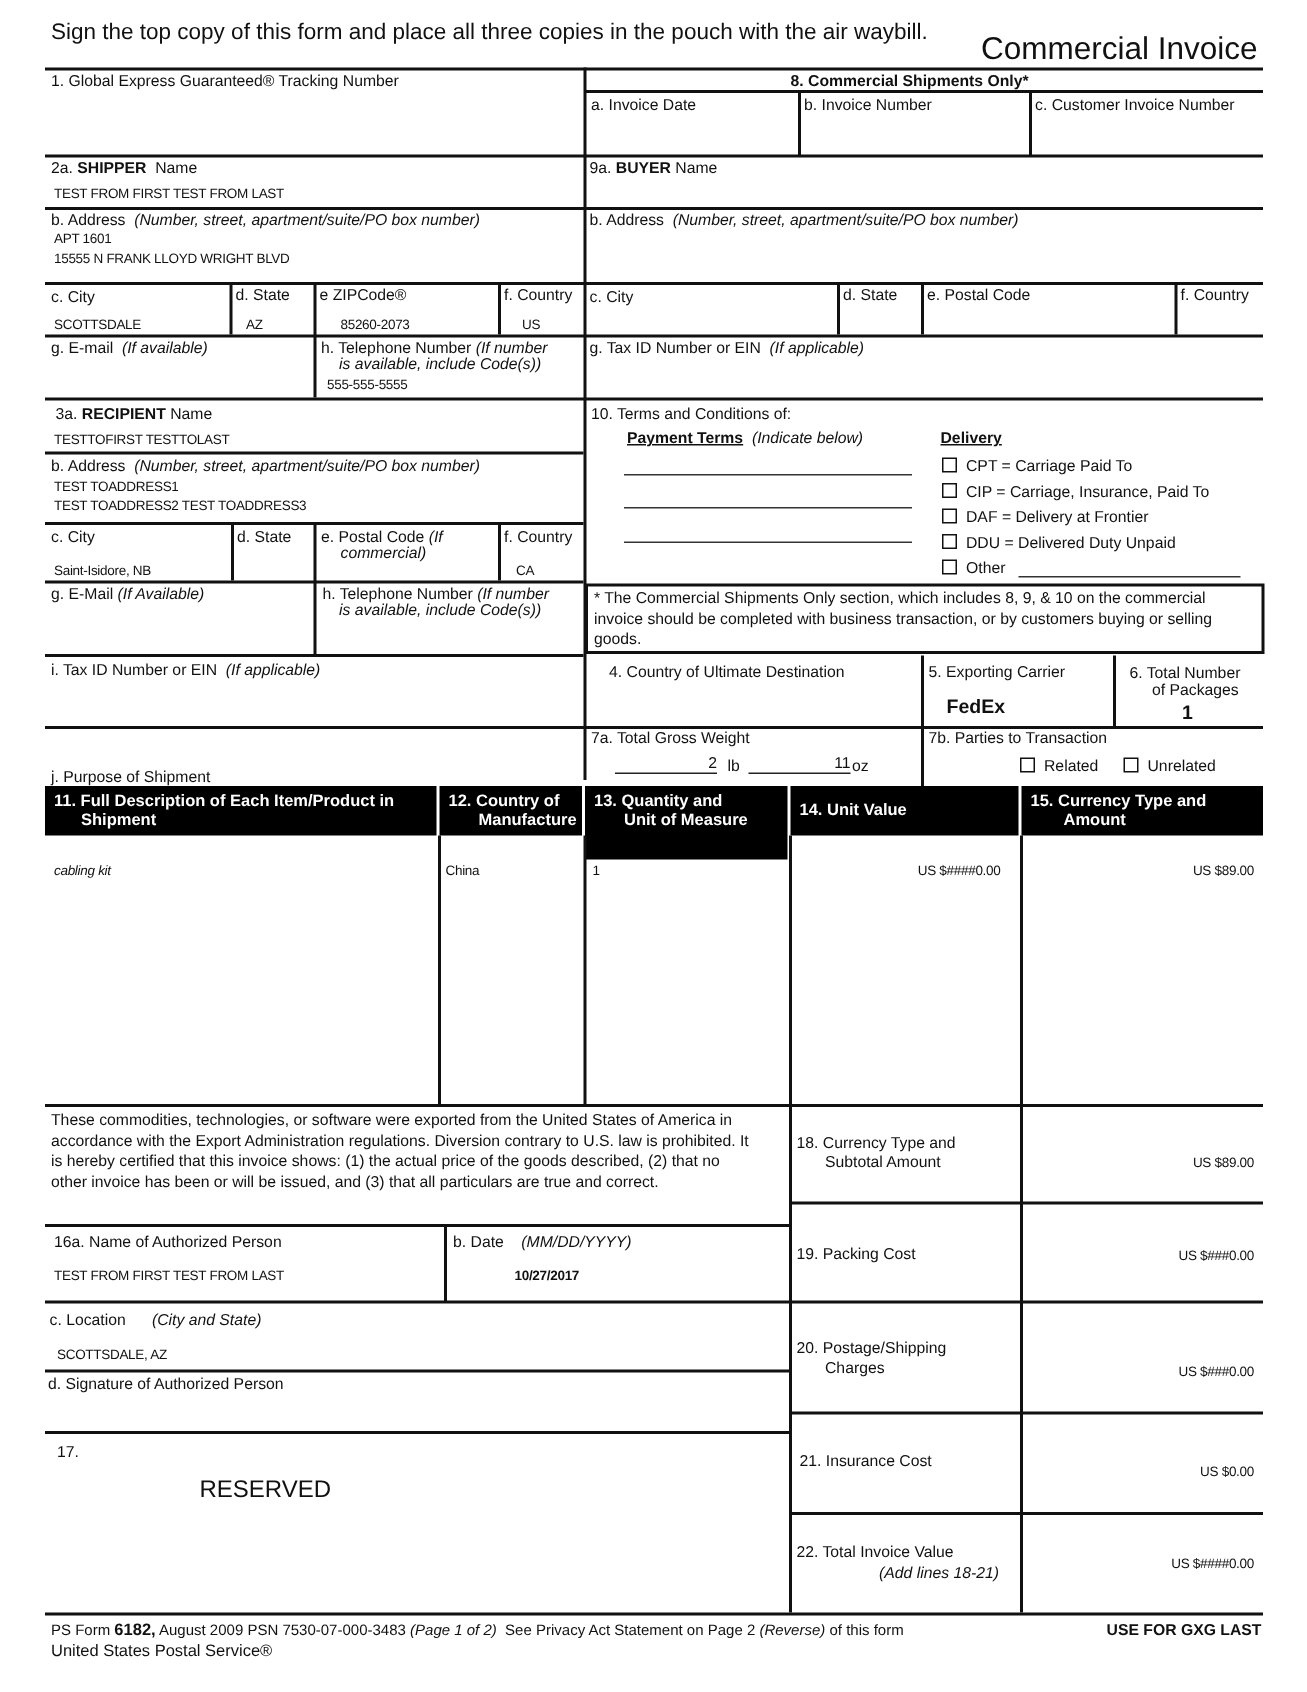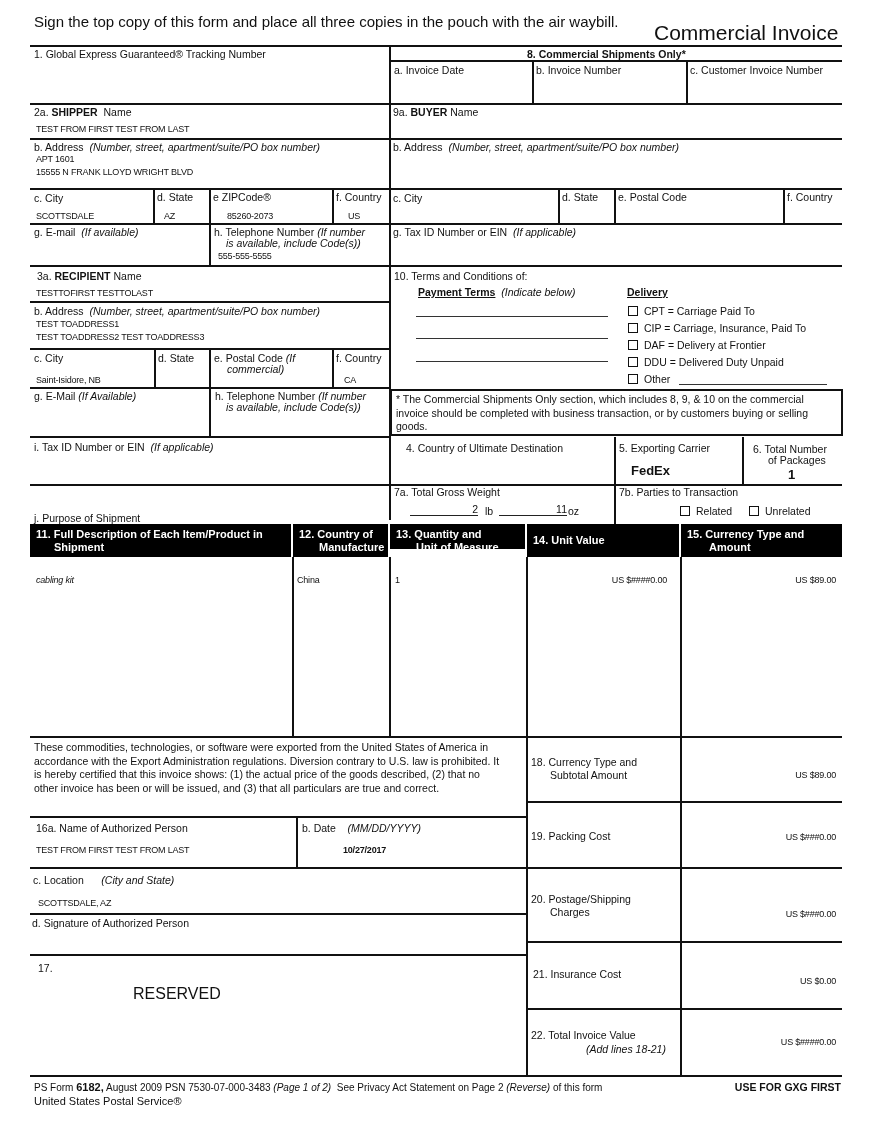--- a/index.html
+++ b/index.html
@@ -203,21 +203,21 @@
 <div class="lbl" style="left:749px;top:505px;"><span class="cb"></span><span>Unrelated</span></div>
 
 <div class="blackhead" style="left:30px;top:524px;width:261px;height:33px;">
   <div>11. Full Description of Each Item/Product in</div>
   <div style="padding-left:18px;">Shipment</div>
 </div>
 <div class="blackhead" style="left:293px;top:524px;width:95px;height:33px;">
   <div>12. Country of</div>
   <div style="padding-left:20px;">Manufacture</div>
 </div>
-<div class="blackhead" style="left:390px;top:524px;width:135px;height:25px;">
+<div class="blackhead" style="left:390px;top:524px;width:135px;height:49px;">
   <div>13. Quantity and</div>
   <div style="padding-left:20px;">Unit of Measure</div>
 </div>
 <div class="blackhead" style="left:527px;top:524px;width:152px;height:33px;padding-top:10px;">
   <div>14. Unit Value</div>
 </div>
 <div class="blackhead" style="left:681px;top:524px;width:161px;height:33px;">
   <div>15. Currency Type and</div>
   <div style="padding-left:22px;">Amount</div>
 </div>
@@ -289,13 +289,13 @@
 <div class="abs" style="left:34px;top:1081px;font-size:10px;white-space:nowrap;">
   <span>PS Form</span>
   <span class="b" style="font-size:11px;">6182,</span>
   <span>August 2009 PSN  7530-07-000-3483</span>
   <span class="it">(Page 1 of 2)</span>&nbsp;
   <span>See Privacy Act Statement on Page 2</span>
   <span class="it">(Reverse)</span>
   <span>of this form</span>
 </div>
 <div class="abs" style="left:34px;top:1095px;font-size:11px;">United States Postal Service®</div>
-<div class="abs b" style="right:30px;top:1081px;font-size:10.5px;">USE FOR GXG FIRST</div>
+<div class="abs b" style="right:30px;top:1081px;font-size:10.5px;">USE FOR GXG LAST</div>
 
 </body></html>

